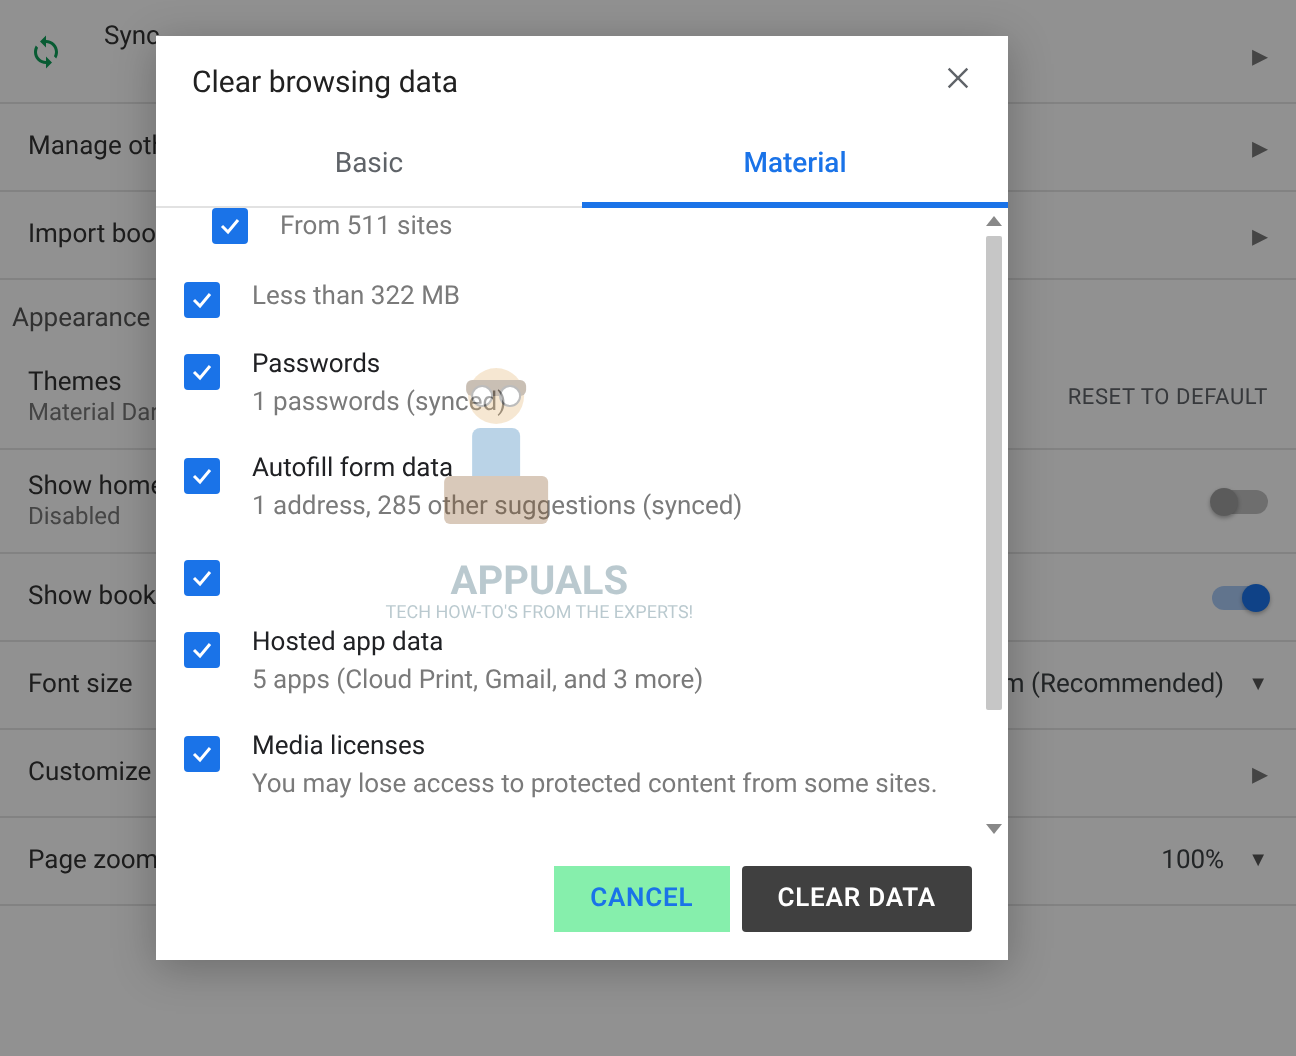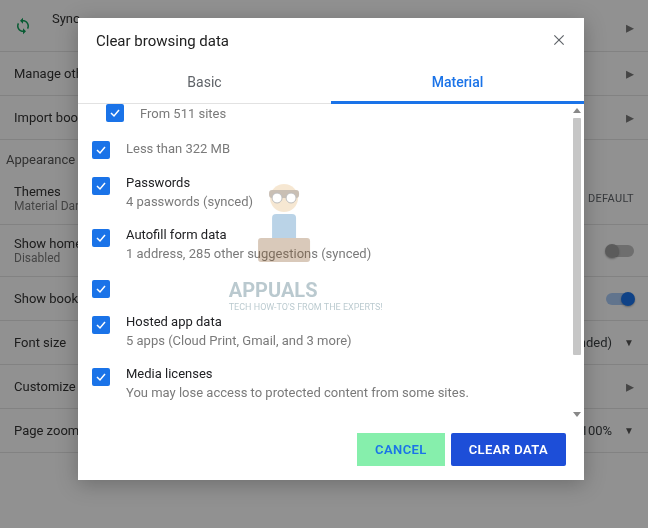--- a/index.html
+++ b/index.html
@@ -79,21 +79,21 @@
 .dim {
   position: absolute;
   inset: 0;
   background: rgba(0,0,0,0.42);
 }
 
 .modal {
   position: absolute;
   left: 78px;
   top: 18px;
-  width: 506px;
+  width: 426px;
   height: 462px;
   background: #fff;
   box-shadow: 0 4px 20px rgba(0,0,0,0.25);
   display: flex;
   flex-direction: column;
 }
 .modal-header {
   display: flex;
   align-items: center;
   padding: 14px 18px 10px 18px;
@@ -214,32 +214,33 @@
   font-weight: 600;
   padding: 9px 18px;
   letter-spacing: 0.4px;
   cursor: pointer;
 }
 .btn.cancel {
   color: #1a73e8;
   background: #86efac;
 }
 .btn.primary {
-  background: #1d4ed8;
+  background: #404040;
   color: #fff;
   border-radius: 2px;
 }
 
 .watermark {
   position: absolute;
   left: 45%;
   top: 48%;
   transform: translate(-50%,-50%);
   opacity: 0.32;
   pointer-events: none;
+  text-align: center;
 }
 .watermark .logo {
   width: 110px; height: 110px;
   border-radius: 12px;
   display: flex;
   align-items: center;
   justify-content: center;
 }
 .watermark .txt1 {
   font-size: 20px;
@@ -375,21 +376,21 @@
       </div>
 
       <div class="item">
         <div class="cb">
           <svg viewBox="0 0 24 24" fill="none" stroke="#fff" stroke-width="3">
               <polyline points="4 12 10 18 20 6"></polyline>
             </svg>
         </div>
         <div class="item-text">
           <span class="item-title">Passwords</span>
-          <span class="item-sub">4 passwords (synced)</span>
+          <span class="item-sub">1 passwords (synced)</span>
         </div>
       </div>
 
       <div class="item">
         <div class="cb">
           <svg viewBox="0 0 24 24" fill="none" stroke="#fff" stroke-width="3">
               <polyline points="4 12 10 18 20 6"></polyline>
             </svg>
         </div>
         <div class="item-text">

